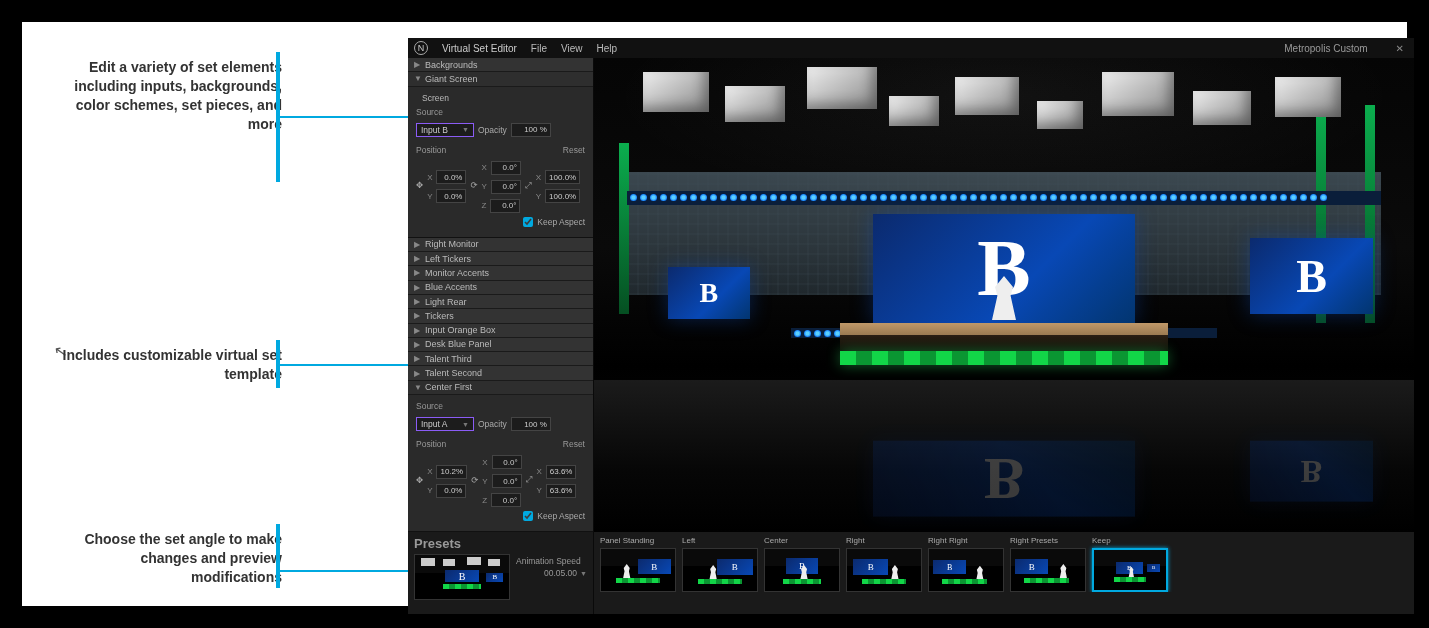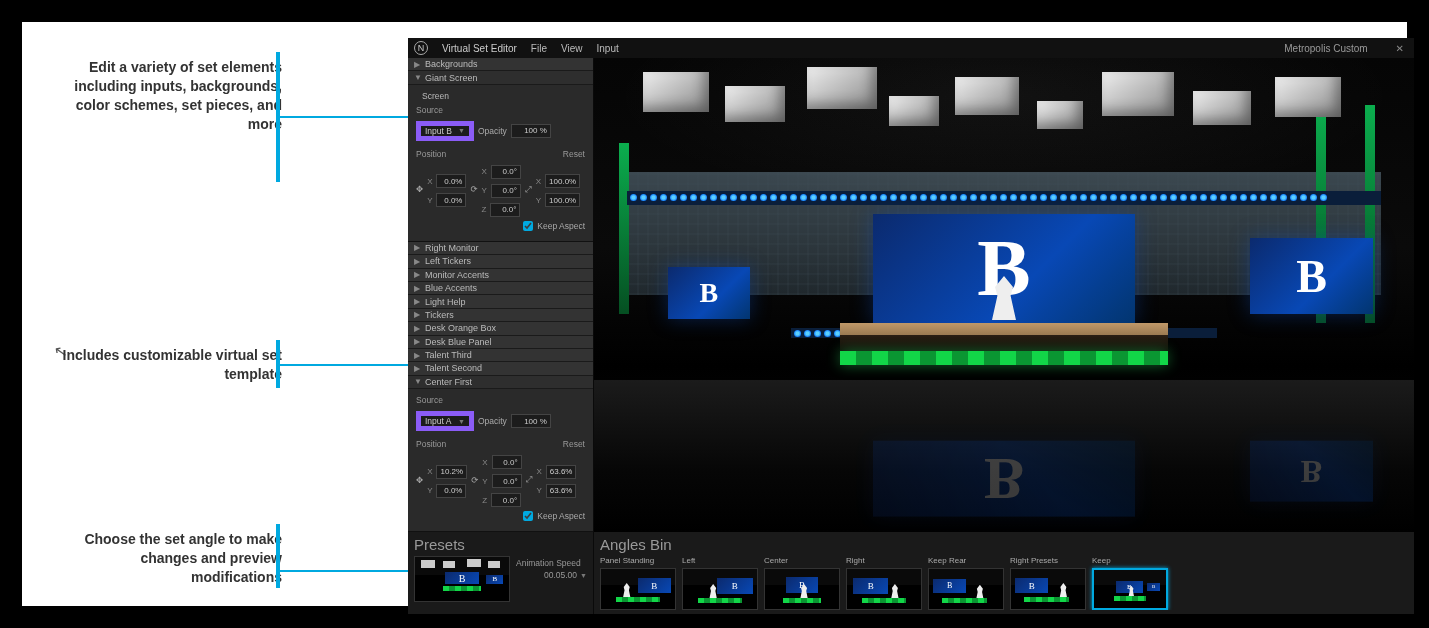--- a/index.html
+++ b/index.html
@@ -122,25 +122,25 @@
     background: #2a2a2a;
     padding: 6px 8px 10px 8px;
     border-bottom: 1px solid #111;
     font-size: 8.5px;
     color: #aaa;
   }
   .panel-body .lbl { color: #999; margin-bottom: 3px; display: inline-block; }
   .row { display: flex; align-items: center; gap: 4px; margin-top: 3px; }
   .selectish {
     background: #1c1c1c;
-    border: 5px solid #8b5cf6;
+    border: 1px solid #8b5cf6;
     padding: 2px 4px;
     color: #ccc;
     min-width: 58px;
-    height: 20px;
+    height: 14px;
     display: inline-flex;
     align-items: center;
     justify-content: space-between;
   }
   .selectish .dd { font-size: 7px; color: #777; }
   .field {
     background: #1c1c1c;
     border: 1px solid #444;
     padding: 1px 3px;
     color: #ccc;
@@ -268,21 +268,21 @@
     background: #1a1a1a;
     display: flex;
   }
   .presets-col {
     width: 186px;
     padding: 4px 6px;
     border-right: 1px solid #0a0a0a;
     display: flex;
     flex-direction: column;
   }
-  .section-title { color: #999; font-size: 15px; margin-bottom: 3px; }
+  .section-title { color: #999; font-size: 13px; margin-bottom: 3px; font-weight: bold; }
   .preset-thumb {
     width: 96px; height: 46px;
     background: #000;
     position: relative;
     overflow: hidden;
     border: 1px solid #333;
   }
   .anim-speed {
     margin-top: 2px;
     display: flex;
@@ -377,21 +377,21 @@
   <div class="callout-dot" style="top:548px; left:1110px"></div>
 
   <div class="app">
 
     <div class="titlebar">
       <div class="logo">N</div>
       <div>Virtual Set Editor</div>
       <div class="menus">
         <span>File</span>
         <span>View</span>
-        <span>Input</span>
+        <span>Help</span>
       </div>
       <div class="project">Metropolis Custom</div>
       <div class="close">✕</div>
     </div>
 
     <div class="main-row">
 
       <div class="sidebar">
         <div class="tree-item">
           <span class="chev">▶</span>
@@ -473,29 +473,29 @@
         <div class="tree-item">
             <span class="chev">▶</span>
             <span>Monitor Accents</span>
           </div>
         <div class="tree-item">
             <span class="chev">▶</span>
             <span>Blue Accents</span>
           </div>
         <div class="tree-item">
             <span class="chev">▶</span>
-            <span>Light Help</span>
+            <span>Light Rear</span>
           </div>
         <div class="tree-item">
             <span class="chev">▶</span>
             <span>Tickers</span>
           </div>
         <div class="tree-item">
             <span class="chev">▶</span>
-            <span>Desk Orange Box</span>
+            <span>Input Orange Box</span>
           </div>
         <div class="tree-item">
             <span class="chev">▶</span>
             <span>Desk Blue Panel</span>
           </div>
         <div class="tree-item">
             <span class="chev">▶</span>
             <span>Talent Third</span>
           </div>
         <div class="tree-item">
@@ -744,21 +744,20 @@
             </div>
             <div class="anim-speed" style="justify-content:flex-end; gap:3px;">
               <span>00.05.00</span>
               <span style="font-size:7px;color:#777">▼</span>
             </div>
           </div>
         </div>
       </div>
 
       <div class="angles-col">
-        <div class="section-title">Angles Bin</div>
         <div class="angles-row">
           <div class="angle">
             <div class="lbl">Panel Standing</div>
             <div class="angle-thumb">
                 <div class="mini-studio">
               <div class="s-screen" style="left:50%; top:24%; width:44%; height:36%; font-size:9px;">B</div>
               <div class="s-talent" style="left:28%; top:36%;"></div>
               <div class="s-led" style="left:20%; right:20%; top:70%;"></div>
             </div>
               </div>
@@ -787,21 +786,21 @@
             <div class="lbl">Right</div>
             <div class="angle-thumb">
                 <div class="mini-studio">
               <div class="s-screen" style="left:8%; top:24%; width:48%; height:38%; font-size:9px;">B</div>
               <div class="s-talent" style="left:58%; top:38%;"></div>
               <div class="s-led" style="left:20%; right:20%; top:72%;"></div>
             </div>
               </div>
           </div>
           <div class="angle">
-            <div class="lbl">Keep Rear</div>
+            <div class="lbl">Right Right</div>
             <div class="angle-thumb">
                 <div class="mini-studio">
               <div class="s-screen" style="left:6%; top:26%; width:44%; height:34%; font-size:8px;">B</div>
               <div class="s-talent" style="left:62%; top:40%;"></div>
               <div class="s-led" style="left:18%; right:22%; top:72%;"></div>
             </div>
               </div>
           </div>
           <div class="angle">
             <div class="lbl">Right Presets</div>

